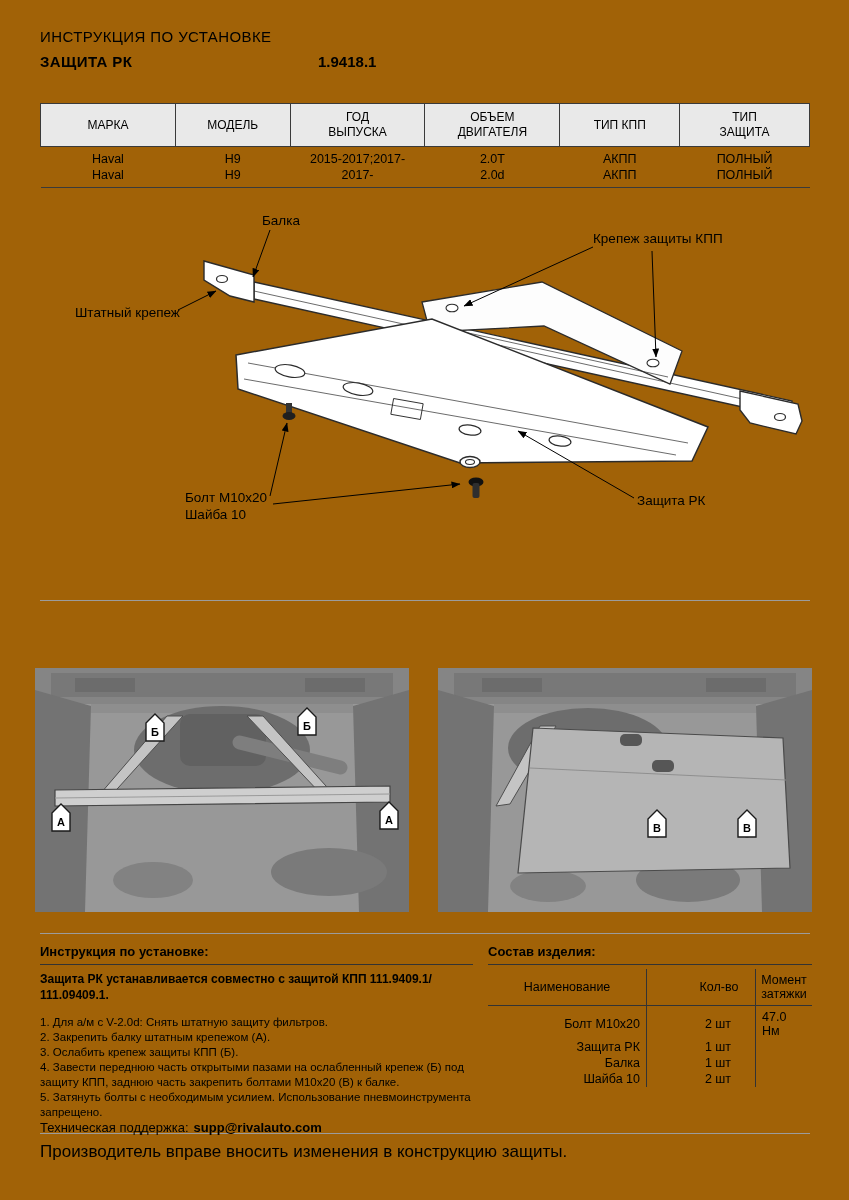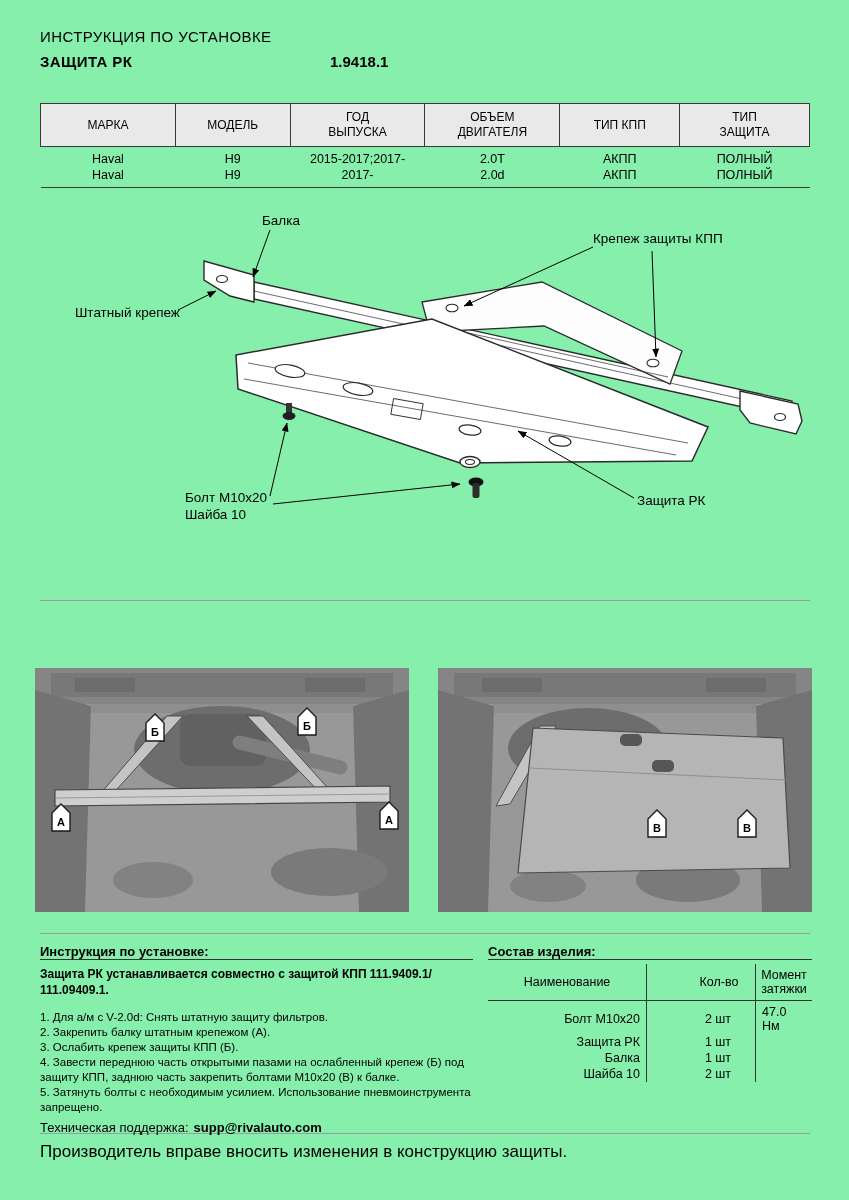--- a/index.html
+++ b/index.html
@@ -1,22 +1,22 @@
 <!DOCTYPE html>
 <html><head>
 <meta charset="utf-8">
 <style>
   html,body{margin:0;padding:0;}
   body{width:849px;height:1200px;background:#fff;color:#000;font-family:"Liberation Sans",sans-serif;}
-  .page{position:relative;width:849px;height:1200px;background:#86efac;overflow:hidden;}
+  .page{position:relative;width:849px;height:1200px;background:#a16207;overflow:hidden;}
   .abs{position:absolute;}
 
   .doc-title{left:40px;top:28px;font-size:15px;letter-spacing:.4px;}
   .product-name{left:40px;top:53px;font-size:15px;font-weight:bold;letter-spacing:.4px;}
-  .part-number{left:330px;top:53px;font-size:15px;font-weight:bold;}
+  .part-number{left:318px;top:53px;font-size:15px;font-weight:bold;}
 
   table.vehicle-table{left:40px;top:103px;width:770px;border-collapse:collapse;border-bottom:1px solid #3a3a3a;}
   table.vehicle-table th{border:1px solid #3a3a3a;background:#e9e9e9;font-weight:normal;font-size:12px;
     text-align:center;vertical-align:middle;padding:6px 3px;white-space:pre-line;line-height:1.25;}
   table.vehicle-table td{font-size:12.5px;text-align:center;padding:1px 3px;}
   table.vehicle-table tbody tr:first-child td{padding-top:5px;}
   table.vehicle-table tbody tr:last-child td{padding-bottom:5px;}
 
   .diagram{left:40px;top:205px;}
   .diagram text{font-size:13.5px;fill:#000;font-family:"Liberation Sans",sans-serif;}
@@ -25,21 +25,21 @@
   .photo-right{left:438px;top:668px;}
   .marker-letter{font-size:11px;font-weight:bold;fill:#000;font-family:"Liberation Sans",sans-serif;}
 
   .sep{left:40px;width:770px;height:1px;background:#9c9c9c;}
   .sep-diagram{top:600px;}
   .sep-photos{top:933px;}
   .sep-footer{top:1133px;}
 
   .col-instructions{left:40px;top:944px;width:433px;}
   .col-parts{left:488px;top:944px;width:324px;}
-  .col-title{font-weight:bold;font-size:13px;border-bottom:1px solid #333;}
+  .col-title{font-weight:bold;font-size:13px;padding-bottom:5px;border-bottom:1px solid #333;}
   .intro{font-weight:bold;font-size:12px;line-height:1.3;margin:7px 0 12px 0;}
   .steps div{font-size:11.5px;line-height:1.3;}
 
   table.parts-table{width:100%;border-collapse:collapse;margin-top:4px;}
   table.parts-table th{font-weight:normal;font-size:12.5px;border-bottom:1px solid #333;padding:4px 4px;text-align:center;}
   table.parts-table td{font-size:12.5px;padding:1px 6px;}
   table.parts-table .qty{border-left:1px solid #333;border-right:1px solid #333;text-align:center;width:62px;padding-left:40px;}
   table.parts-table td.name{text-align:right;width:146px;}
   table.parts-table td.torque{text-align:left;}
   table.parts-table tbody tr:first-child td{padding-top:4px;}

